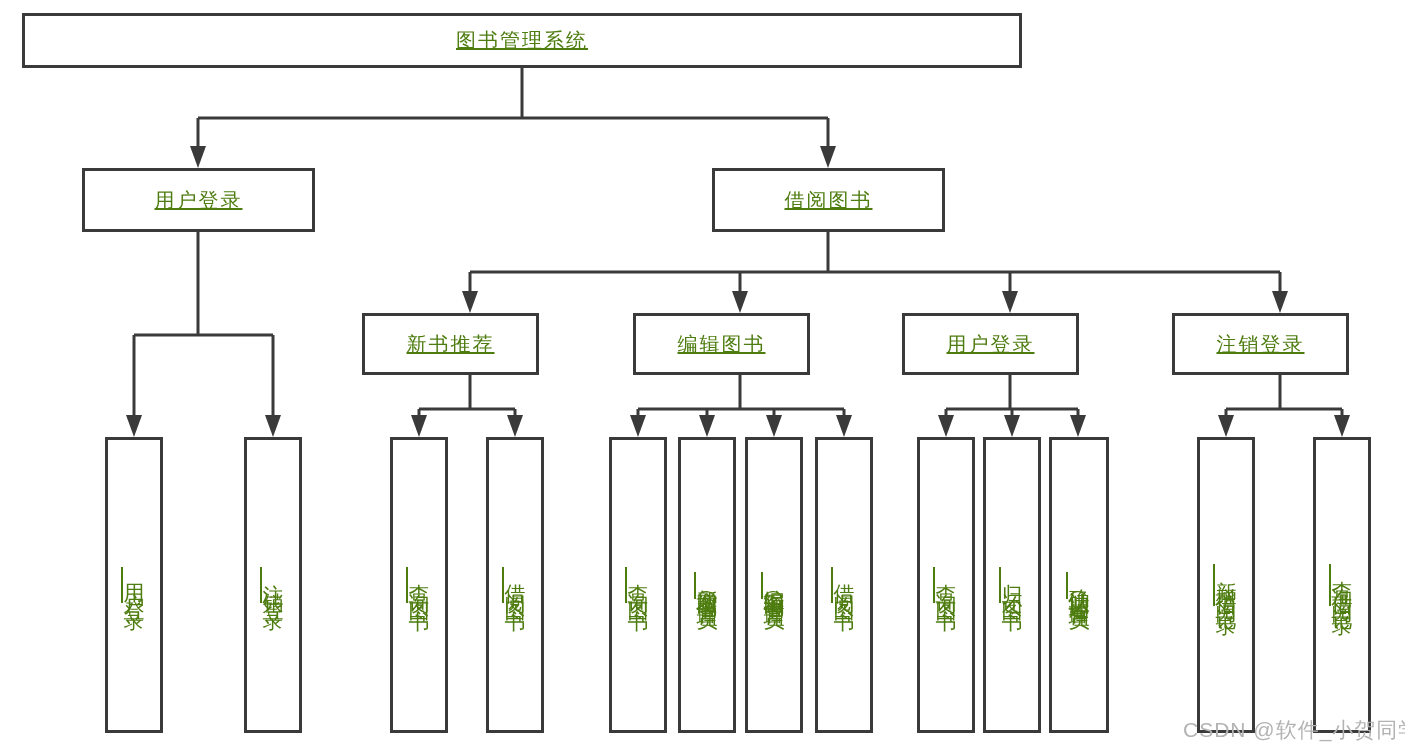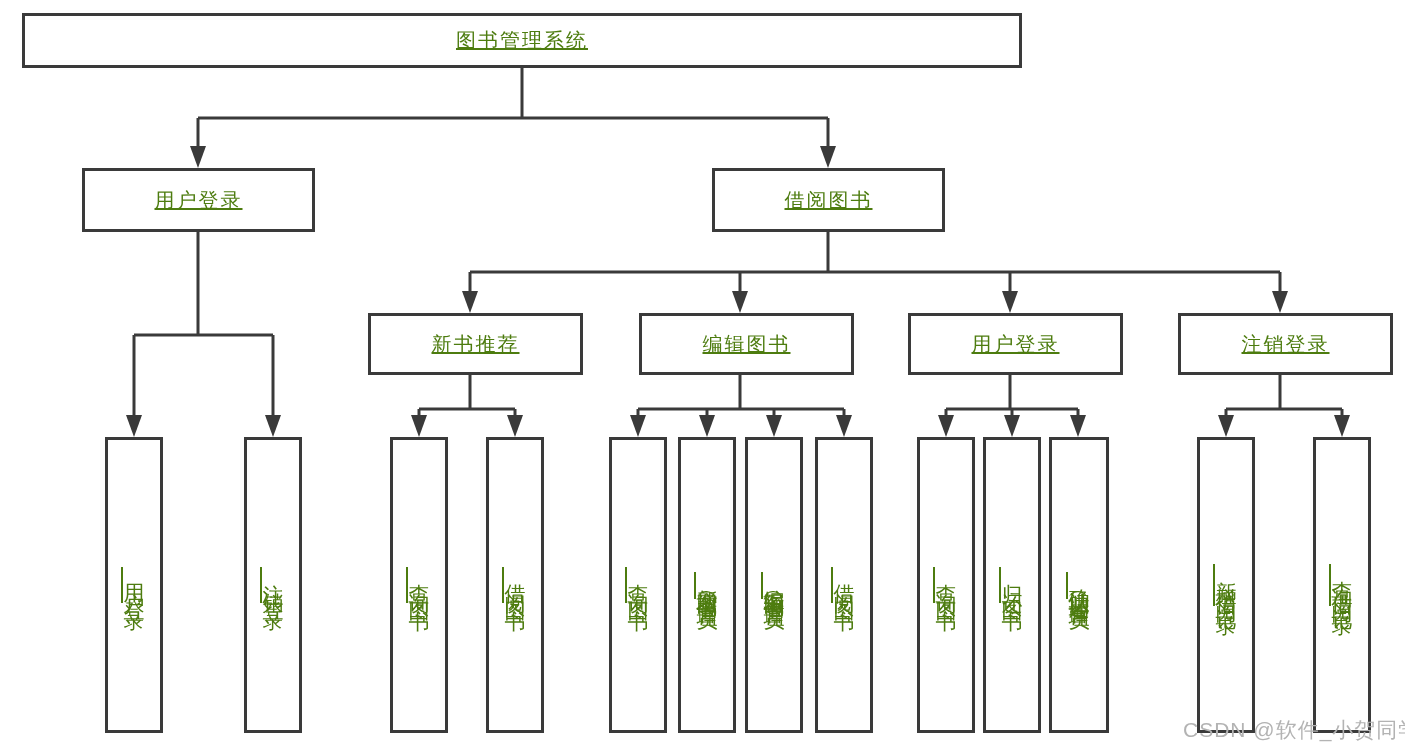--- a/index.html
+++ b/index.html
@@ -10,21 +10,21 @@
   }
   #connectors{position:absolute;left:0;top:0;width:1405px;height:747px;}
   .node{
     position:absolute;box-sizing:border-box;
     border:3px solid #3a3a3a;background:#ffffff;
     display:flex;align-items:center;justify-content:center;
     font-size:20px;letter-spacing:2px;color:#4d7c0f;text-decoration:underline;
   }
   .root{left:22px;top:13px;width:1000px;height:55px;}
   .l2{top:168px;width:233px;height:64px;}
-  .l3{top:313px;width:215px;height:62px;margin-left:6px;}
+  .l3{top:313px;width:177px;height:62px;}
   .leaf{
     top:437px;width:58px;height:296px;
     writing-mode:vertical-rl;text-orientation:mixed;
     font-size:21px;letter-spacing:9px;
     display:flex;align-items:center;justify-content:center;
   }
   .leaf.dense{letter-spacing:3px;}
   .watermark{
     position:absolute;left:1183px;top:716px;width:220px;
     font-size:21px;color:#b3b3b3;letter-spacing:1px;white-space:nowrap;

